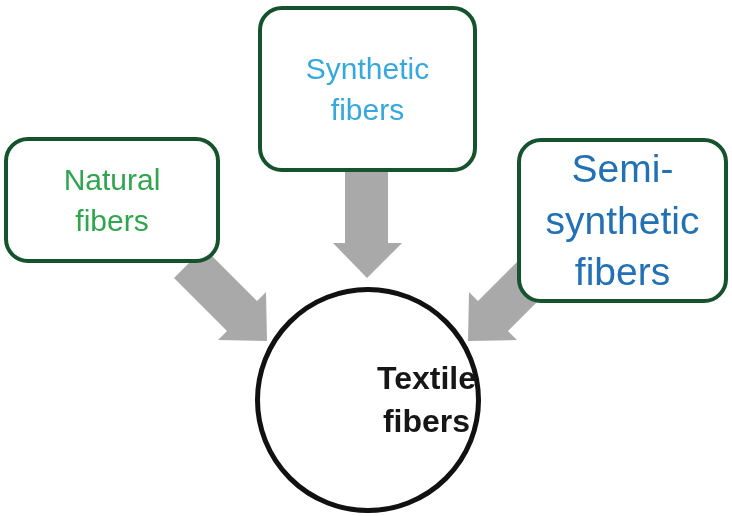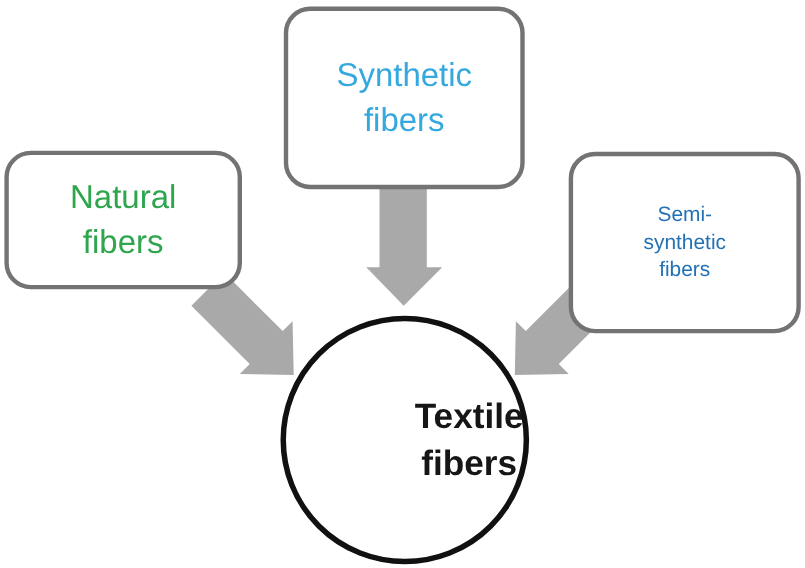--- a/index.html
+++ b/index.html
@@ -28,21 +28,21 @@
   .node {
     position: absolute;
     background: #ffffff;
     display: flex;
     align-items: center;
     justify-content: center;
     text-align: center;
     box-sizing: border-box;
   }
   .box {
-    border: 4px solid #737373;
+    border: 4px solid #14532d;
     border-radius: 24px;
     align-items: center;
   }
   .circle {
     border: 5px solid #111111;
     border-radius: 50%;
   }
   .node-label {
     white-space: pre-line;
     font-size: 30px;
@@ -62,21 +62,21 @@
     width: 219px;
     height: 166px;
   }
   #node-synthetic .node-label { color: #35a8de; }
   #node-semi {
     left: 517px;
     top: 138px;
     width: 211px;
     height: 165px;
   }
-  #node-semi .node-label { color: #2271b5; font-size: 19px; line-height: 1.32; }
+  #node-semi .node-label { color: #2271b5; font-size: 39px; line-height: 1.32; }
   #node-center {
     left: 255px;
     top: 287px;
     width: 226px;
     height: 226px;
     justify-content: flex-end;
   }
   #node-center .node-label {
     color: #161616;
     font-weight: bold;

